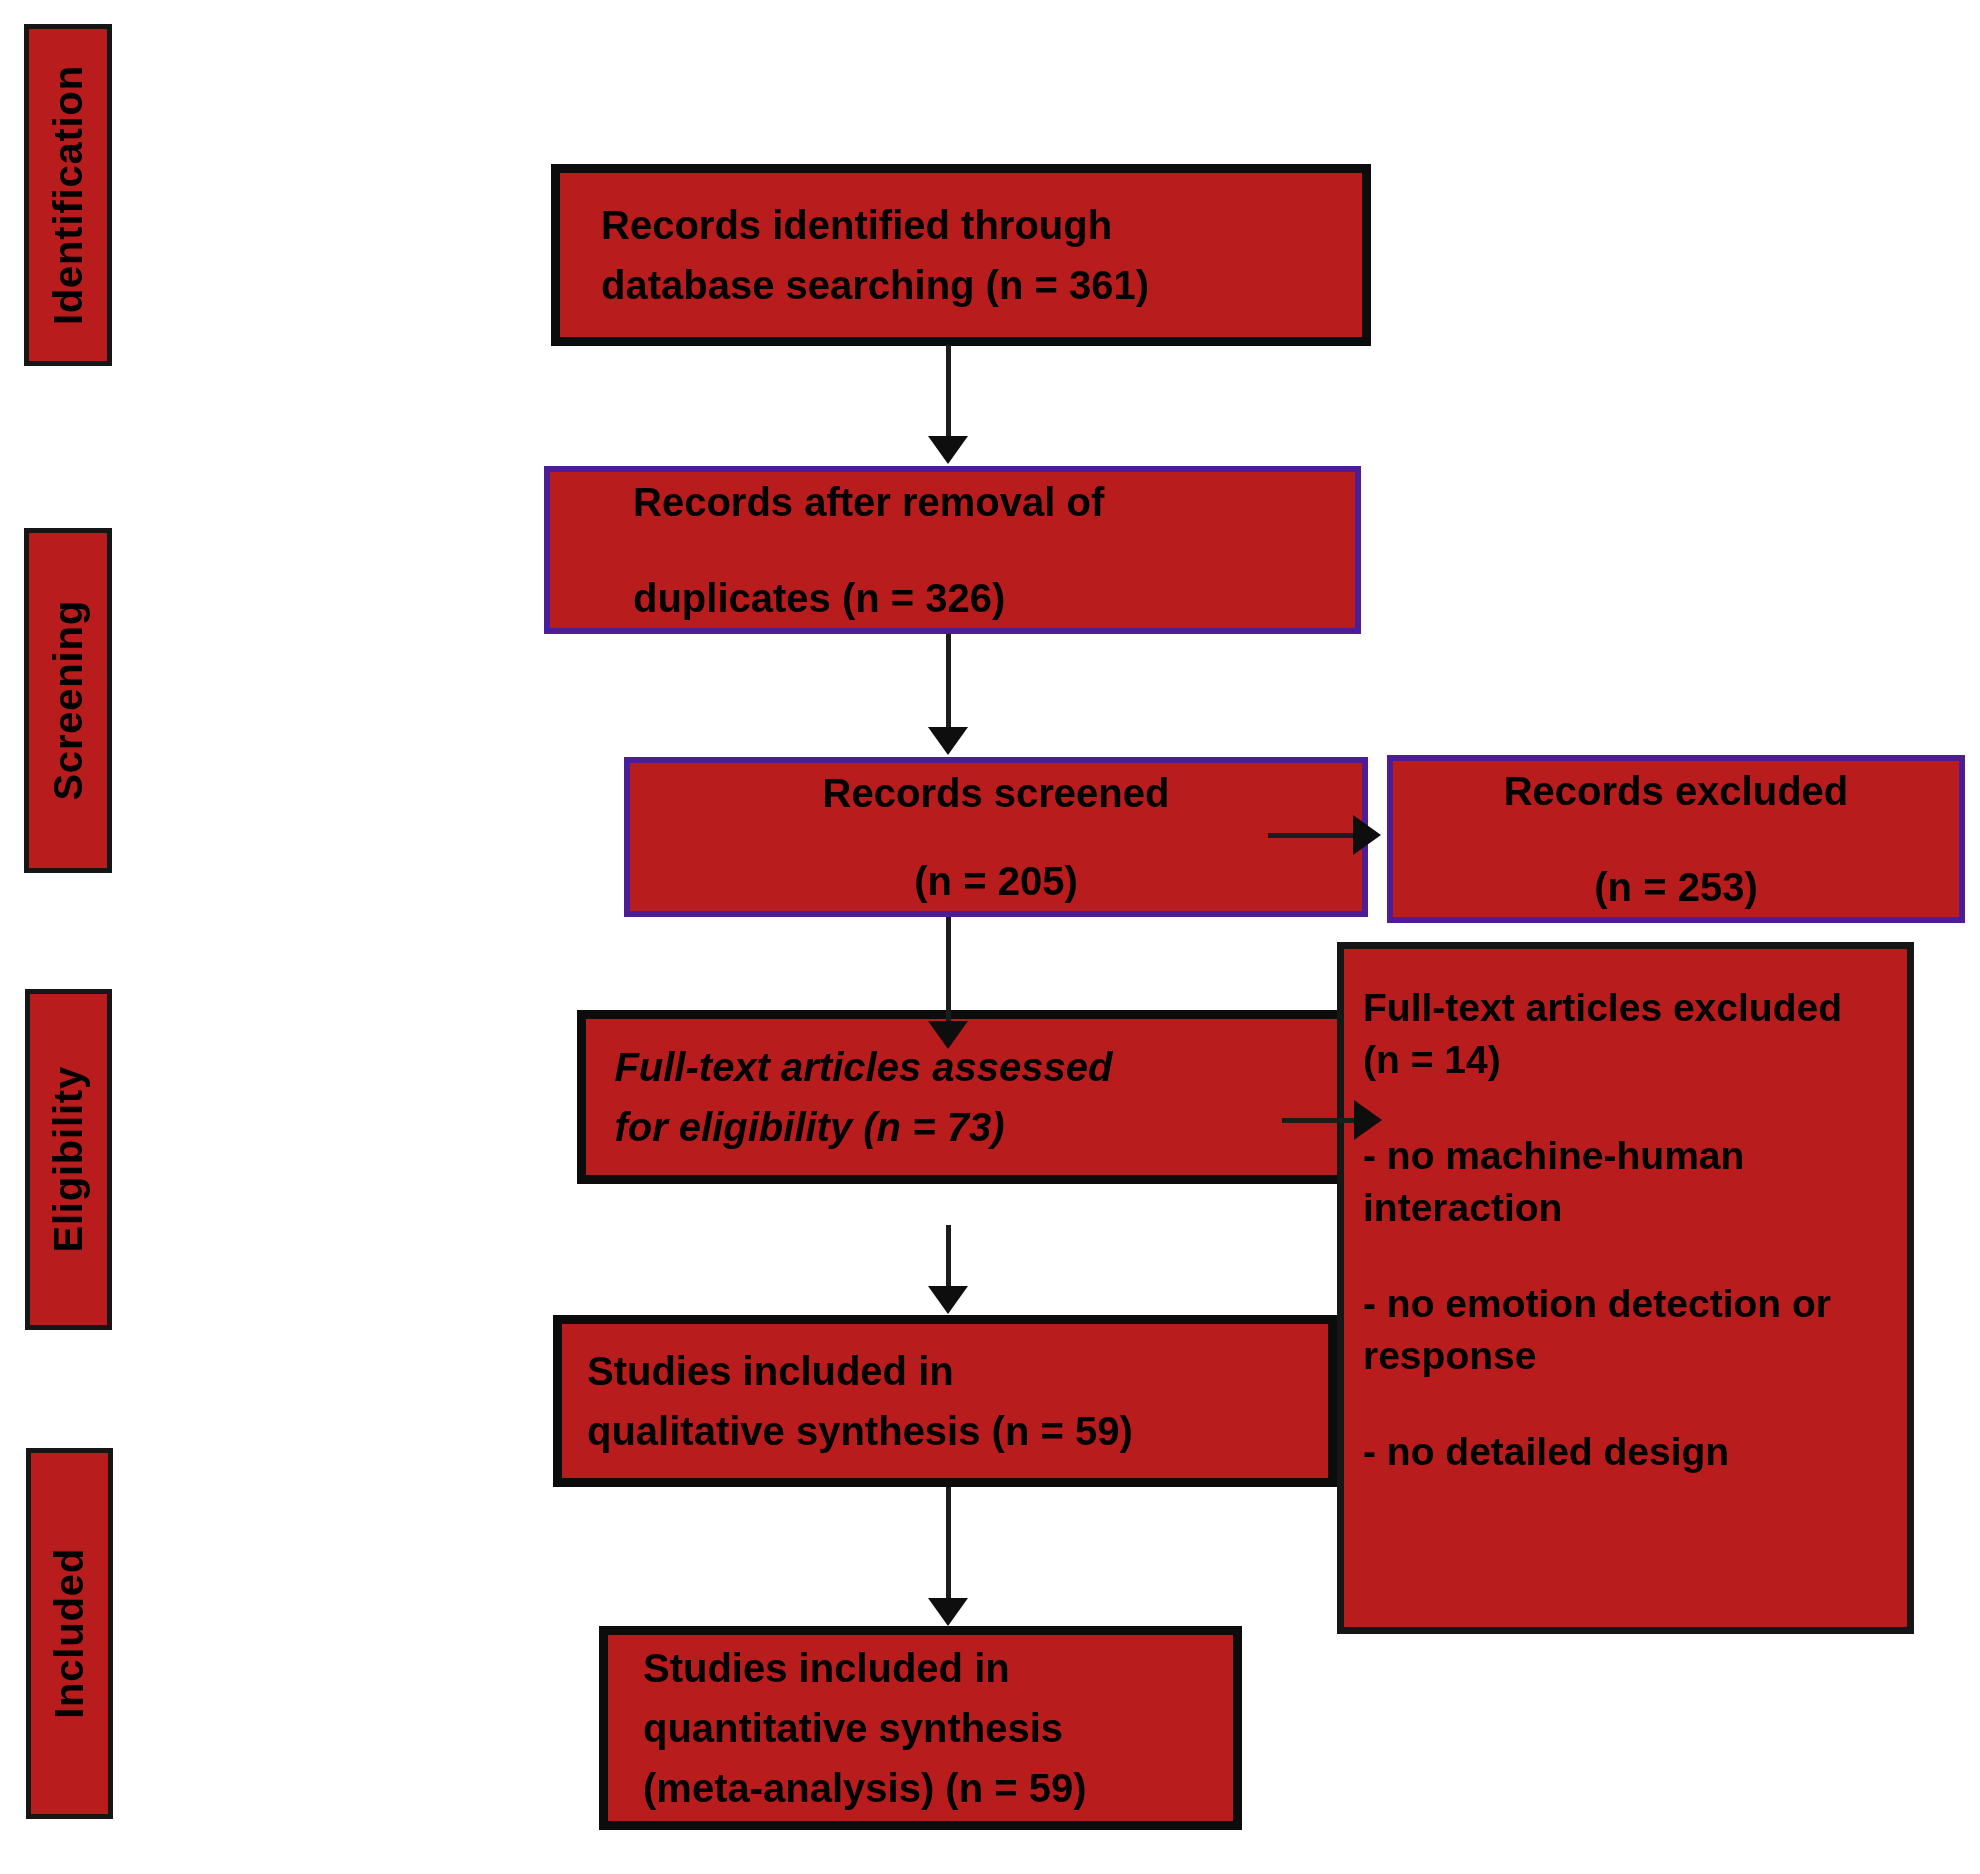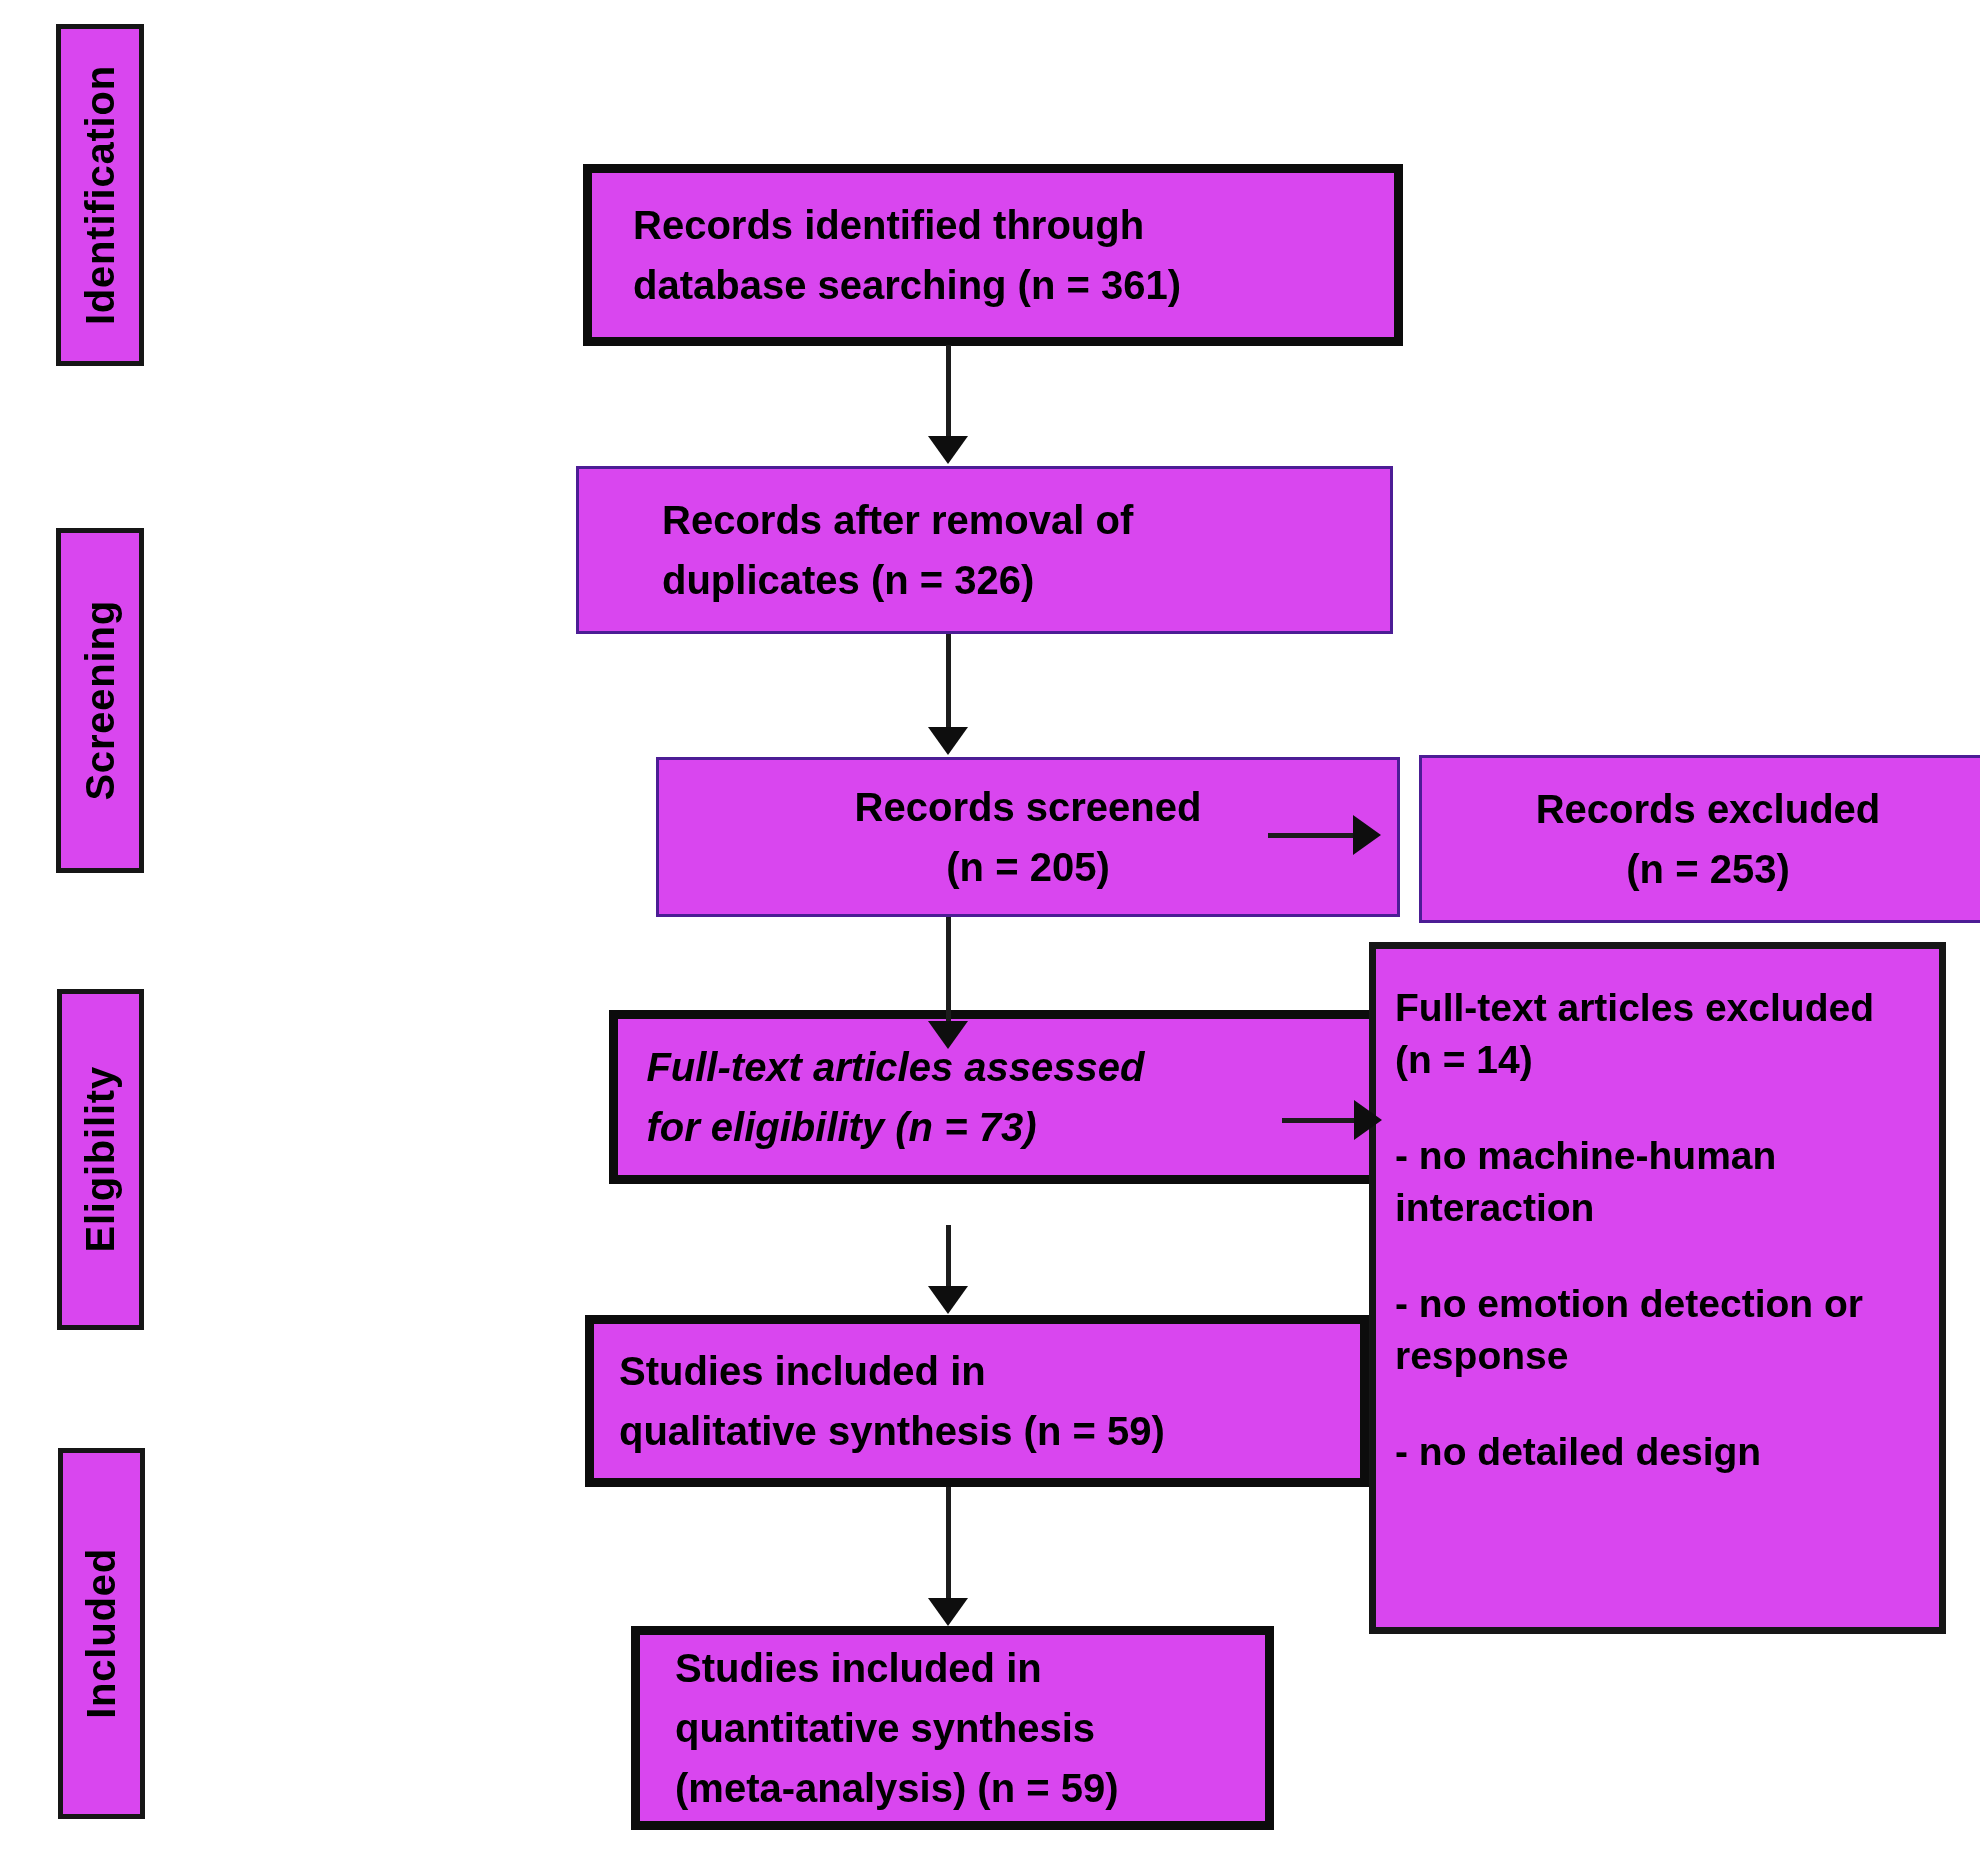--- a/index.html
+++ b/index.html
@@ -9,36 +9,36 @@
     width: 1980px;
     height: 1874px;
     background: #ffffff;
     font-family: "Liberation Sans", sans-serif;
     font-weight: bold;
     color: #000000;
     overflow: hidden;
   }
   .box {
     position: absolute;
-    background: #d946ef;
-    margin-left: 32px;
+    background: #b91c1c;
   }
   
   .flow {
     border: 9.5px solid #0c0c0c;
     display: flex;
     flex-direction: column;
     justify-content: center;
     font-size: 40px;
     line-height: 60px;
     white-space: nowrap;
   }
   
   .flow.gray {
-    border: 3px solid #4c1d95;
+    border: 6px solid #4c1d95;
+    justify-content: space-between;
   }
   .flow.centered {
     align-items: center;
     text-align: center;
   }
   
   .tallbox {
     border: 7.1px solid #161616;
     font-size: 39px;
     line-height: 52px;

